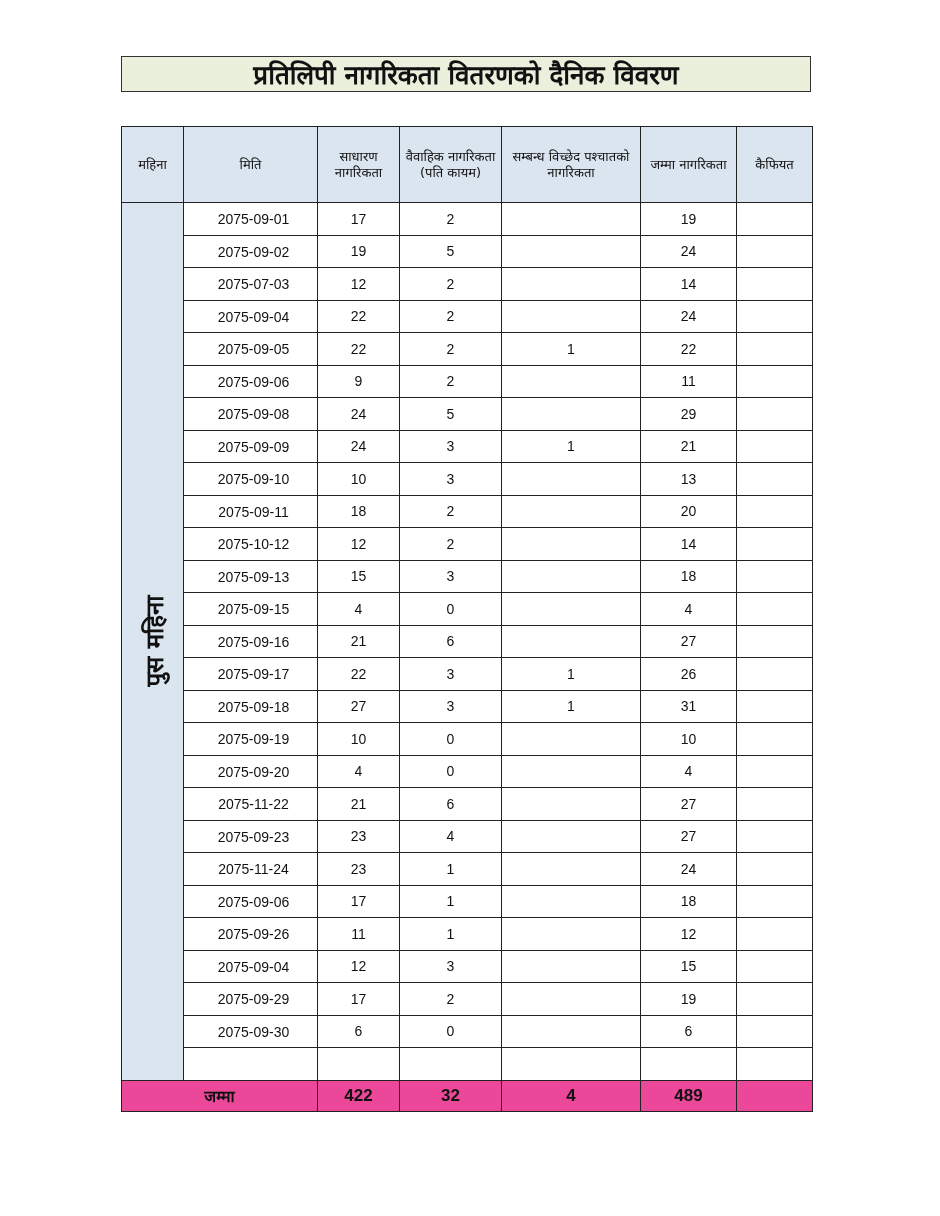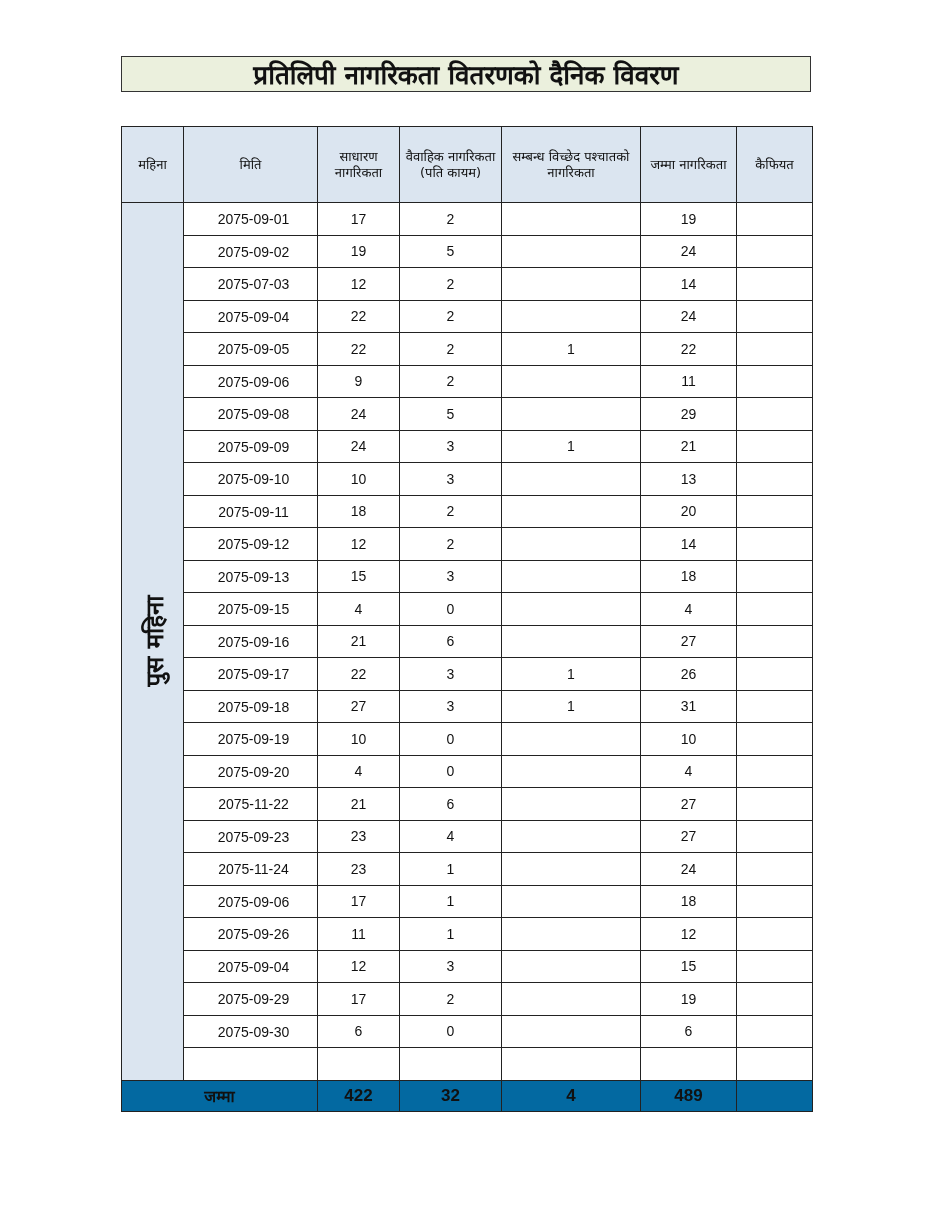--- a/index.html
+++ b/index.html
@@ -20,21 +20,21 @@
     font-size: 13px; line-height: 16px; height: 75px; text-align: center; vertical-align: middle;
   }
   table.report td { height: 30.5px; font-size: 14px; text-align: center; vertical-align: middle; }
   td.date { text-align: left; vertical-align: top; font-size: 13px; padding-left: 6px !important; padding-top: 1px !important; }
   td.total { font-size: 17px; }
   td.month-cell { background: #dbe5f0; position: relative; }
   .month-label {
     position: absolute; left: 50%; top: 50%; transform: translate(-50%, -50%) rotate(-90deg);
     white-space: nowrap; font-family: "DejaVu Sans", sans-serif; font-weight: bold; font-size: 24px;
   }
-  tr.sum td { background: #0369a1; font-weight: bold; font-size: 17px; height: 30px; }
+  tr.sum td { background: #ec4899; font-weight: bold; font-size: 17px; height: 30px; }
   tr.sum td.sum-label { font-family: "DejaVu Sans", sans-serif; font-size: 16px; }
 </style>
 </head>
 <body>
 
 <div class="title-box">प्रतिलिपी नागरिकता वितरणको दैनिक विवरण</div>
 
 <table class="report">
   <colgroup>
     <col style="width:62px">
@@ -134,21 +134,21 @@
       </tr>
       <tr>
         <td class="date">2075-09-11</td>
         <td>18</td>
         <td>2</td>
         <td class="total"></td>
         <td class="total">20</td>
         <td></td>
       </tr>
       <tr>
-        <td class="date">2075-09-12</td>
+        <td class="date">2075-10-12</td>
         <td>12</td>
         <td>2</td>
         <td class="total"></td>
         <td class="total">14</td>
         <td></td>
       </tr>
       <tr>
         <td class="date">2075-09-13</td>
         <td>15</td>
         <td>3</td>

